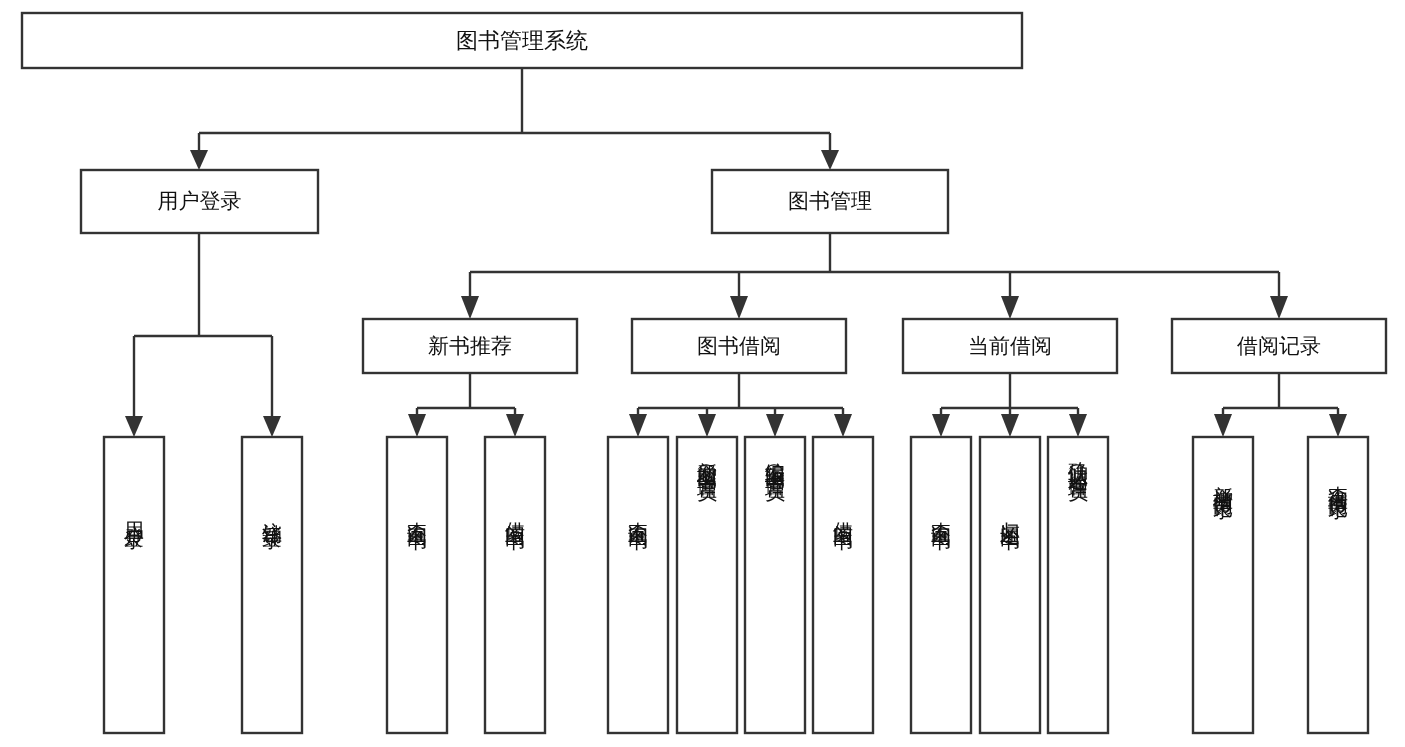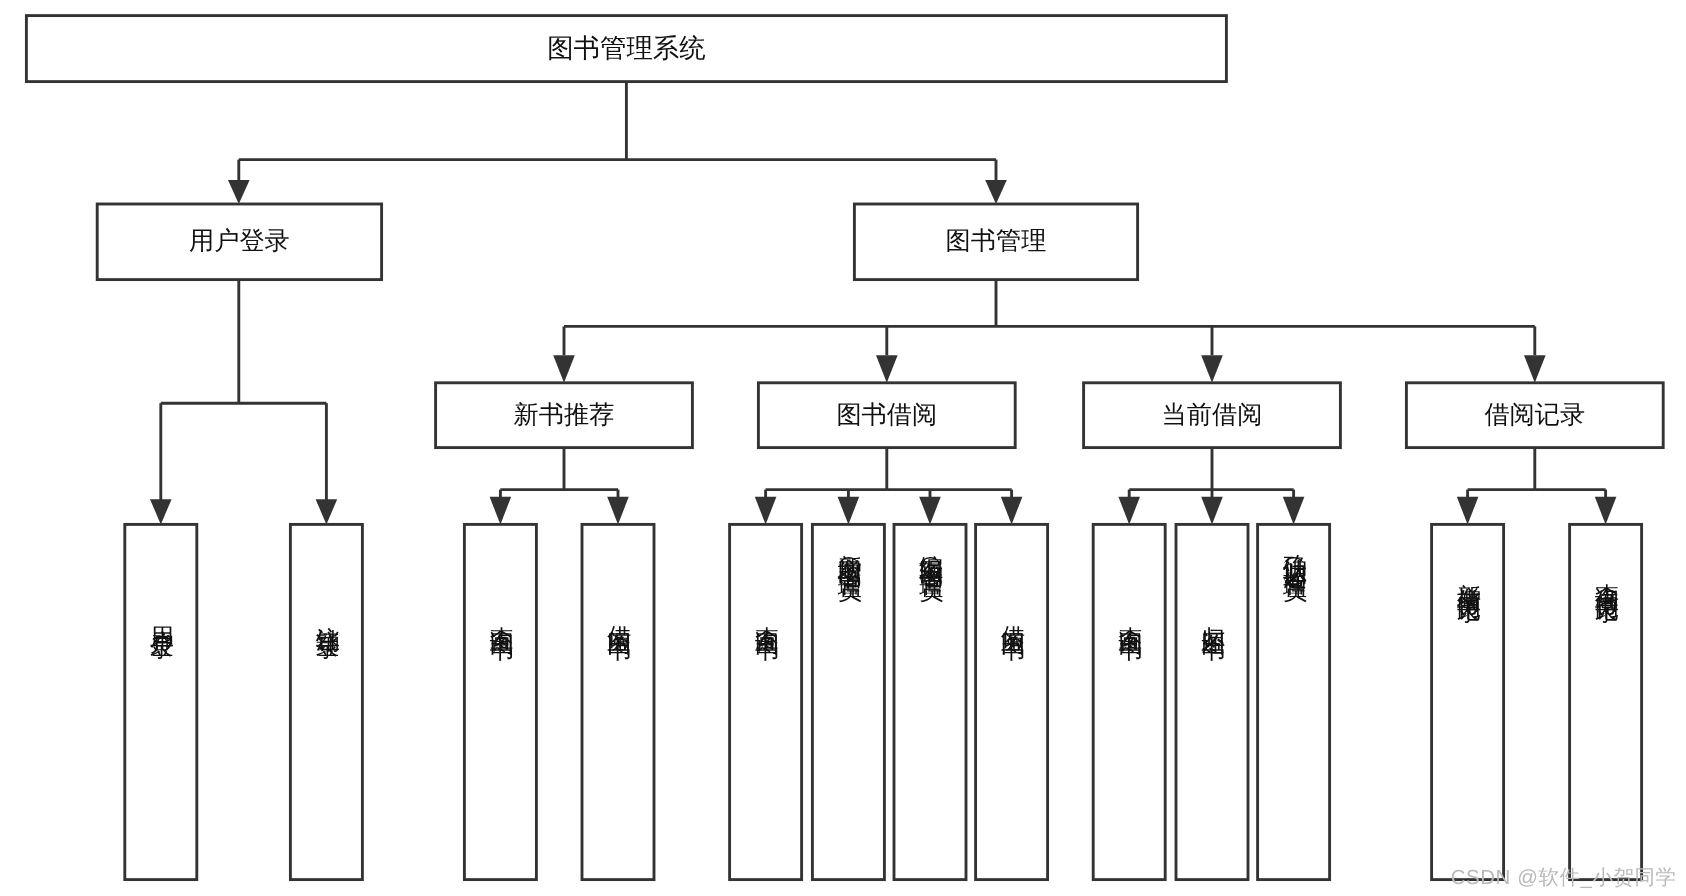--- a/index.html
+++ b/index.html
@@ -255,15 +255,14 @@
   </div>
 
   <div class="vlabel-wrap" style="left:1193px; top:470px; width:60px; height:256px;">
     <span class="vlabel">新增借阅记录</span>
   </div>
 
   <div class="vlabel-wrap" style="left:1308px; top:470px; width:60px; height:256px;">
     <span class="vlabel">查询借阅记录</span>
   </div>
 
-  <div class="watermark">CSDN @软件_小贺同学</div>
 
 </div>
 
 </body></html>

